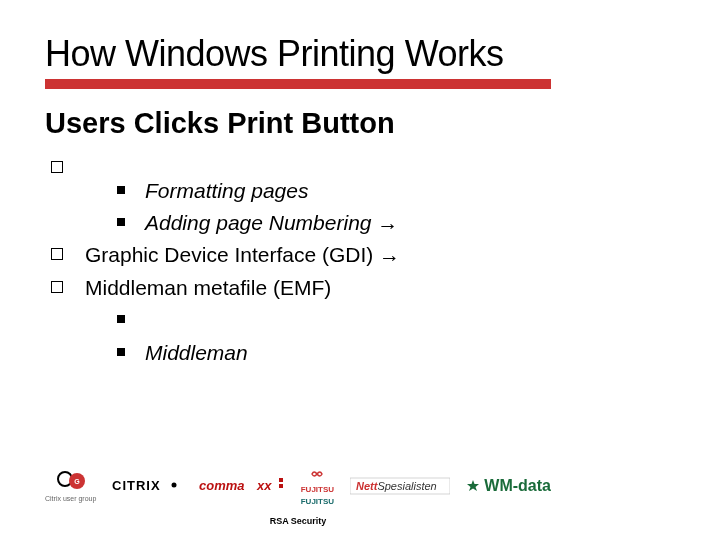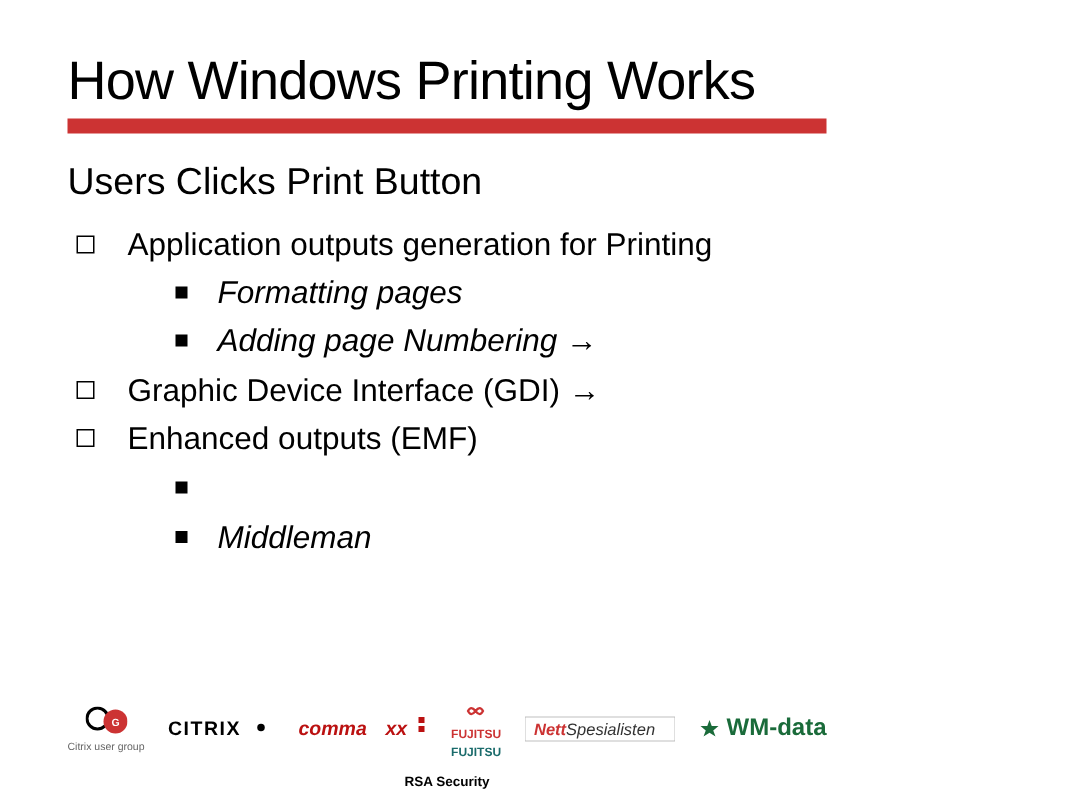--- a/index.html
+++ b/index.html
@@ -26,22 +26,22 @@
     line-height: 1.05;
     letter-spacing: -0.5px;
   }
   .thick-rule {
     height: 10px;
     background: #cc3333;
     margin-bottom: 18px;
     width: 100%;
   }
   .subtitle {
-    font-size: 25px;
-    font-weight: normal;
+    font-size: 29px;
+    font-weight: bold;
     margin: 0 0 14px 0;
   }
   .level1 {
     display: flex;
     align-items: flex-start;
     margin: 0 0 4px 0;
     padding-left: 6px;
   }
   .bullet-square-open {
     width: 10px;
@@ -127,39 +127,38 @@
 <div class="slide">
 
   <h1 class="title">How Windows Printing Works</h1>
 
   <div class="thick-rule"></div>
 
   <h2 class="subtitle">Users Clicks Print Button</h2>
 
   <div class="level1">
     <span class="bullet-square-open"></span>
-    <span class="level1-text">Application outputs generation for Printing</span>
   </div>
   <div class="level2">
     <span class="bullet-square-solid"></span>
     <span class="level2-text">Formatting pages</span>
   </div>
   <div class="level2">
     <span class="bullet-square-solid"></span>
     <span class="level2-text">Adding page Numbering →</span>
   </div>
 
   <div class="level1">
     <span class="bullet-square-open"></span>
     <span class="level1-text">Graphic Device Interface (GDI) →</span>
   </div>
 
   <div class="level1">
     <span class="bullet-square-open"></span>
-    <span class="level1-text">Enhanced outputs (EMF)</span>
+    <span class="level1-text">Middleman metafile (EMF)</span>
   </div>
   <div class="level2">
     <span class="bullet-square-solid"></span>
   </div>
 
   <div class="spacer"></div>
 
   <div class="level2">
     <span class="bullet-square-solid"></span>
     <span class="level2-text">Middleman</span>

